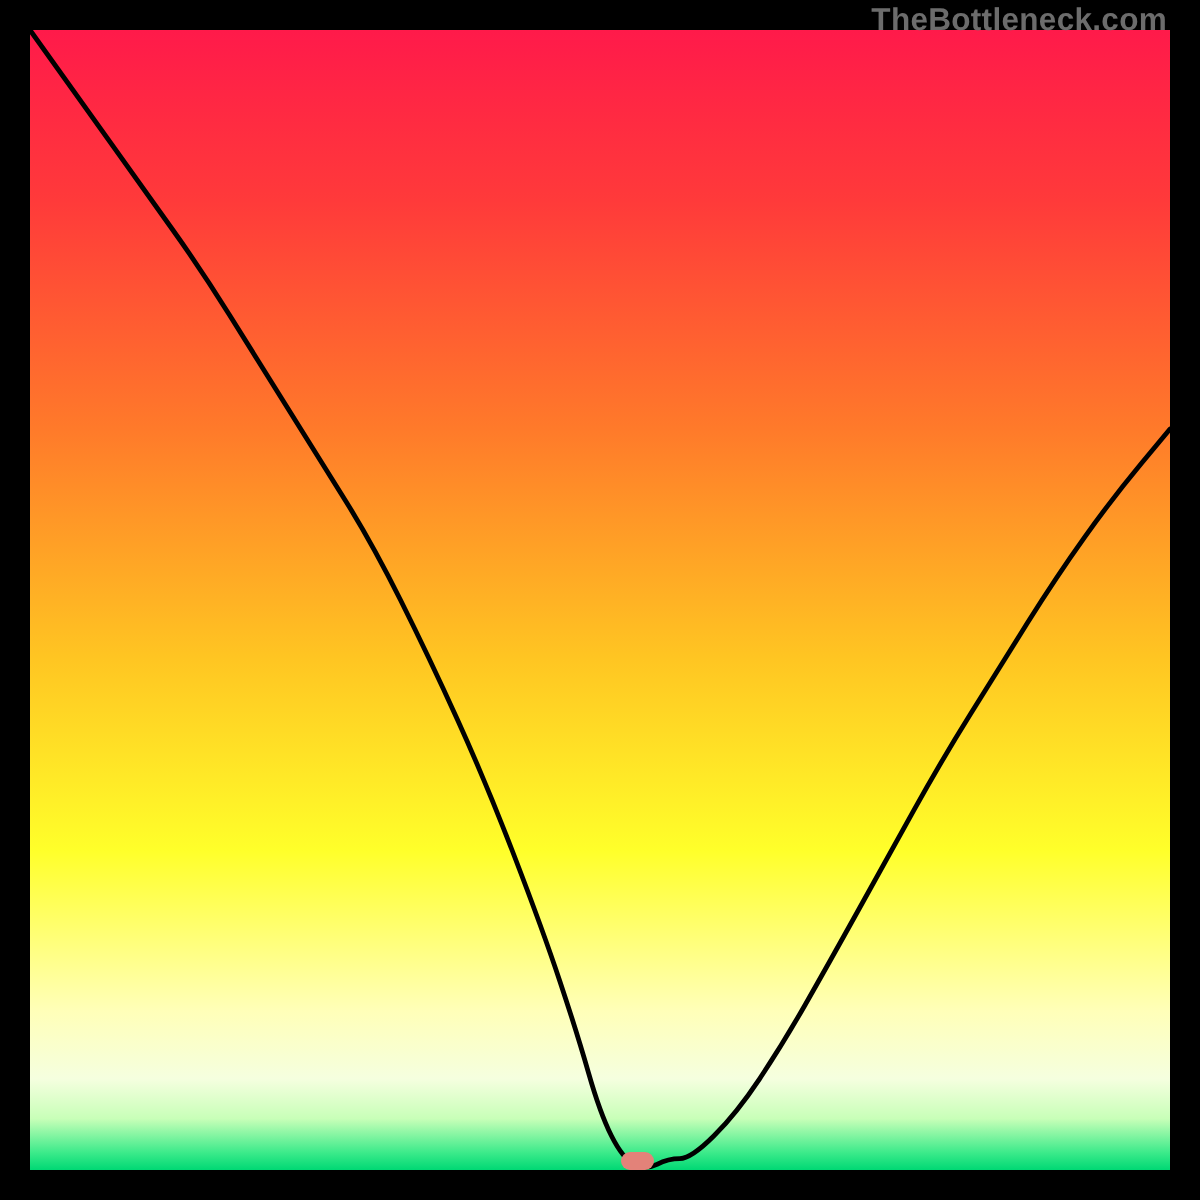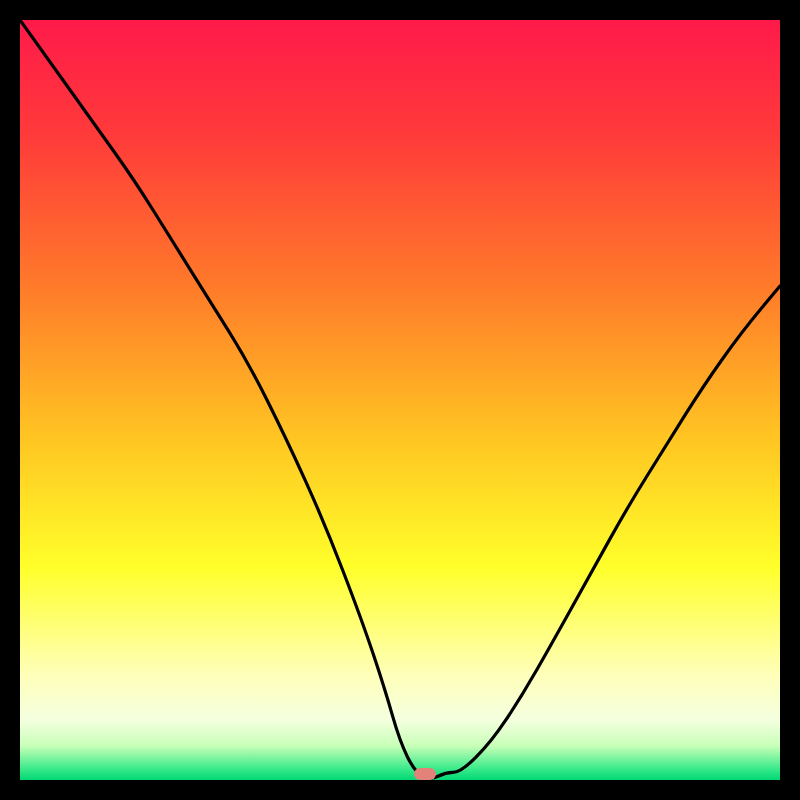--- a/index.html
+++ b/index.html
@@ -82,13 +82,14 @@
       <rect x="0" y="0" width="760" height="760" fill="url(#bg)"></rect>
     </svg>
 
     <svg class="curve" viewBox="0 0 760 760" preserveAspectRatio="none">
       <path id="curve-path" d="M 0.0 0.0 Q 38.0 53.2 57.0 79.8 Q 76.0 106.4 95.0 133.0 Q 114.0 159.6 133.0 190.0 Q 152.0 220.4 171.0 250.8 Q 190.0 281.2 209.0 311.6 Q 228.0 342.0 247.0 380.0 Q 266.0 418.0 285.0 459.8 Q 304.0 501.6 323.0 551.0 Q 342.0 600.4 353.4 634.6 Q 364.8 668.8 372.4 695.4 Q 380.0 722.0 387.6 737.2 Q 395.2 752.4 402.8 756.2 Q 410.4 760.0 418.0 756.2 Q 425.6 752.4 433.2 752.4 Q 440.8 752.4 456.0 737.2 Q 471.2 722.0 486.4 699.2 Q 501.6 676.4 516.8 649.8 Q 532.0 623.2 551.0 589.0 Q 570.0 554.8 589.0 520.6 Q 608.0 486.4 627.0 456.0 Q 646.0 425.6 665.0 395.2 Q 684.0 364.8 703.0 338.2 Q 722.0 311.6 741.0 288.8 T 760.0 266.0" fill="none" stroke="#000000" stroke-width="3.2" stroke-linecap="round" stroke-linejoin="round"></path>
     </svg>
 
     <div id="marker" class="marker" style="left: 405.08px; top: 753.92px; background: rgb(227, 130, 121);"></div>
   </div>
 
+  <div class="watermark">TheBottleneck.com</div>
 </div>
 
 </body></html>

